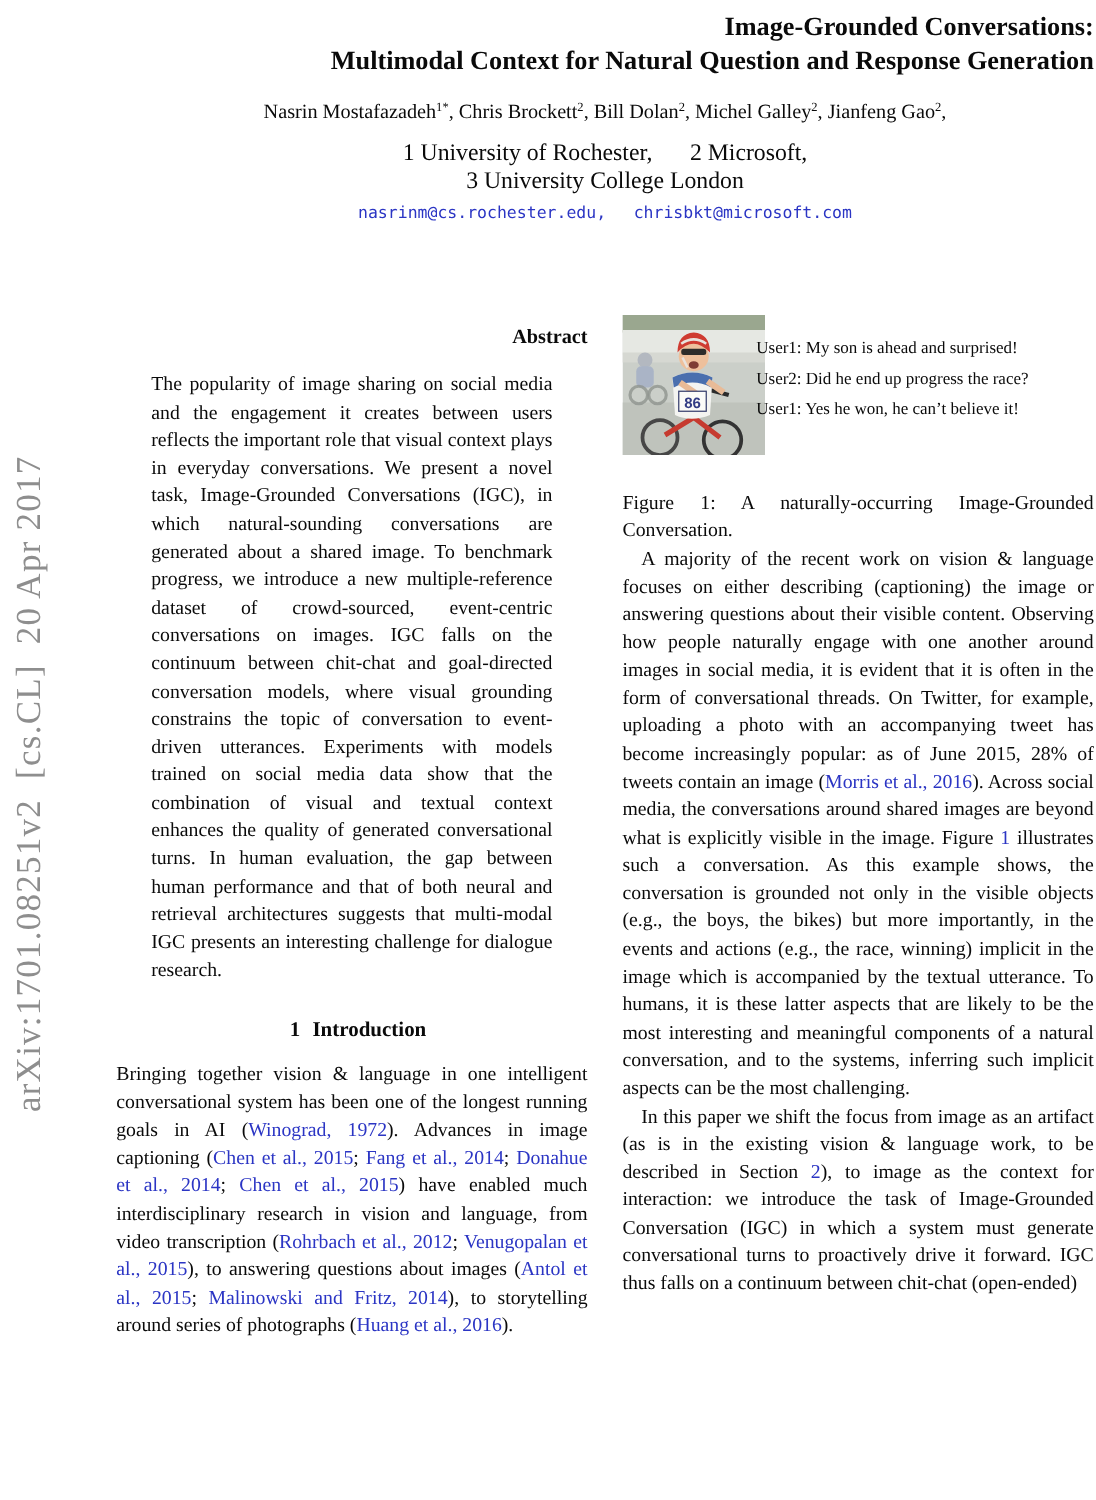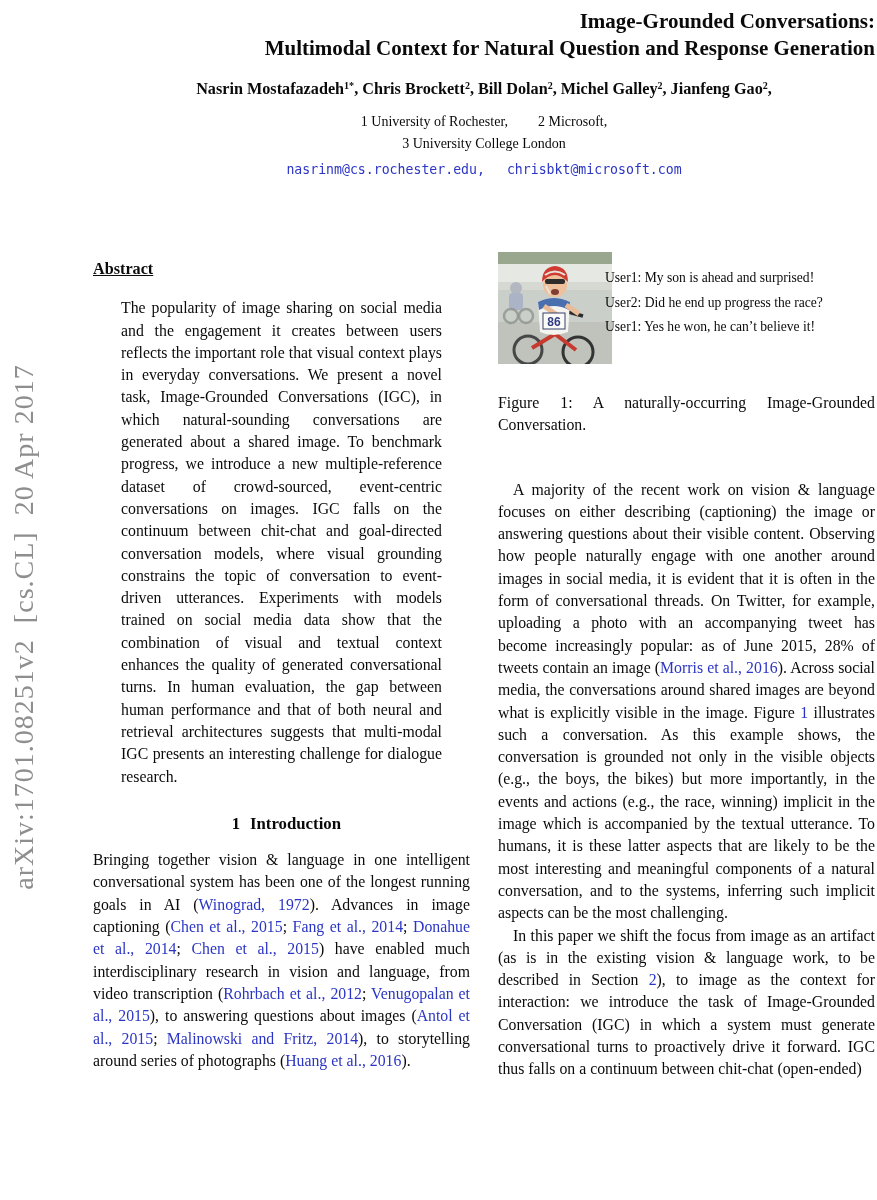--- a/index.html
+++ b/index.html
@@ -13,51 +13,51 @@
   
   .stamp {
     position: absolute; left: -293px; top: 608px; width: 640px; height: 38px;
     transform: rotate(-90deg); text-align: center; white-space: pre;
     font-size: 28px; letter-spacing: 1px; color: var(--stamp, #8e8e8e);
   }
 
   
   .header { position: absolute; left: 93px; top: 8px; width: 782px; text-align: center; }
   .title-line { font-size: 21px; font-weight: bold; line-height: 27px; text-align: right; }
-  .authors { margin-top: 15px; font-size: 16.2px; font-weight: bold; line-height: 24px; text-align: center; }
+  .authors { margin-top: 15px; font-size: 16.2px; font-weight: normal; line-height: 24px; text-align: center; }
   .seg-sup { font-size: 62%; position: relative; top: -0.45em; }
-  .affils { margin-top: 8px; font-size: 14px; line-height: 22px; }
+  .affils { margin-top: 8px; font-size: 19px; line-height: 22px; }
   .affil-gap { display: inline-block; width: 30px; }
   .emails { margin-top: 7px; font-size: 13.2px; font-family: "DejaVu Sans Mono", "Liberation Mono", monospace; }
   .emails a { color: var(--link, #2b35c4); text-decoration: none; }
   .email-gap { display: inline-block; width: 22px; }
 
   
   .columns { position: absolute; left: 93px; top: 252px; width: 782px; display: flex; gap: 28px; }
   .col { width: 377px; font-size: 15.8px; line-height: 22.3px; text-align: justify; hyphens: auto; }
 
-  .abs-head { font-size: 16.2px; font-weight: bold; text-align: left; margin: 6px 0 17px; text-decoration: underline; }
+  .abs-head { font-size: 16.2px; font-weight: bold; text-align: right; margin: 6px 0 17px; }
   .abs-body { width: 321px; margin: 0 auto; }
 
   .sec-head { font-size: 16.8px; font-weight: bold; text-align: center; margin: 25px 0 14px; }
   .sec-num { display: inline-block; min-width: 28px; }
 
   .para { margin: 0; }
   .p-indent { text-indent: 15px; }
 
   .seg-cite, .seg-ref { color: var(--cite, #2b35c4); }
 
   
   .figure-row { display: flex; gap: 9px; }
   .photo { width: 98px; height: 112px; flex: none; }
   .photo svg { display: block; width: 114px; height: 112px; }
   .conv { font-size: 13.6px; line-height: 24.5px; padding-top: 14px; text-align: left; white-space: nowrap; }
   .conv b { font-weight: normal; }
   .caption { margin-top: 28px; }
-  .rc-p1 { margin-top: 42px; }
+  .rc-p1 { }
 </style>
 </head>
 <body style="--cite: #2b35c4; --link: #2b35c4; --stamp: #8e8e8e;">
 
 <div class="stamp">arXiv:1701.08251v2  [cs.CL]  20 Apr 2017</div>
 
 <div class="header">
   <div class="title-line">Image-Grounded Conversations:</div>
   <div class="title-line">Multimodal Context for Natural Question and Response Generation</div>
   <div class="authors">

